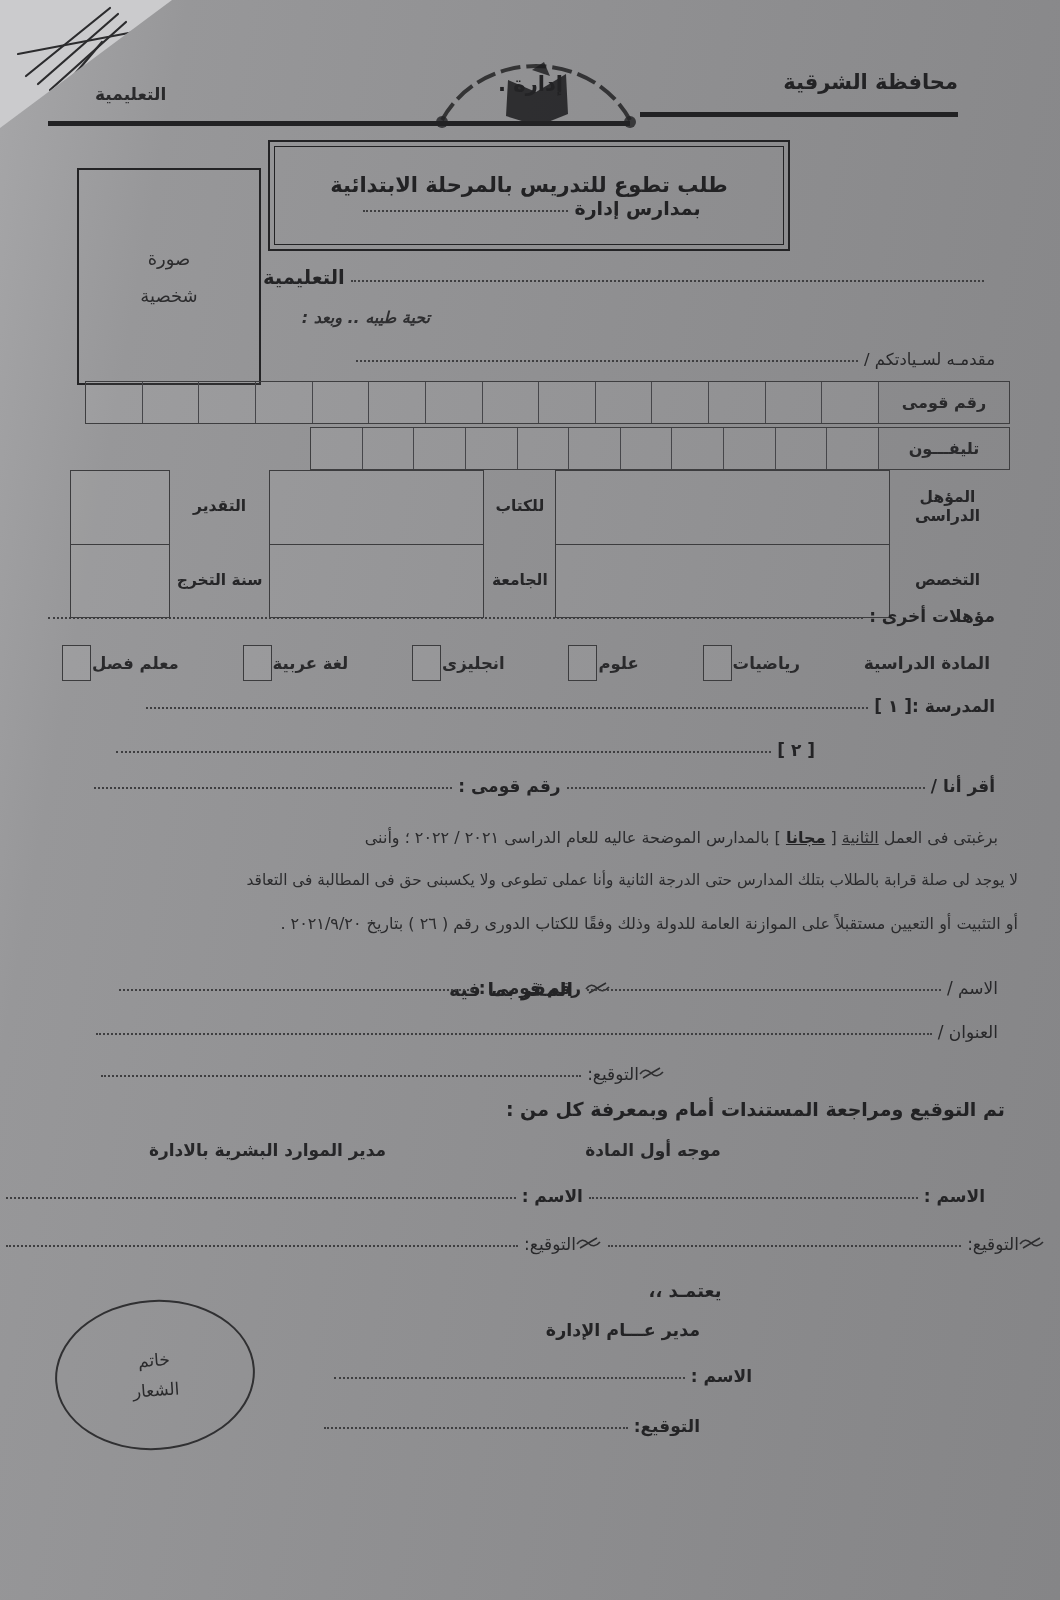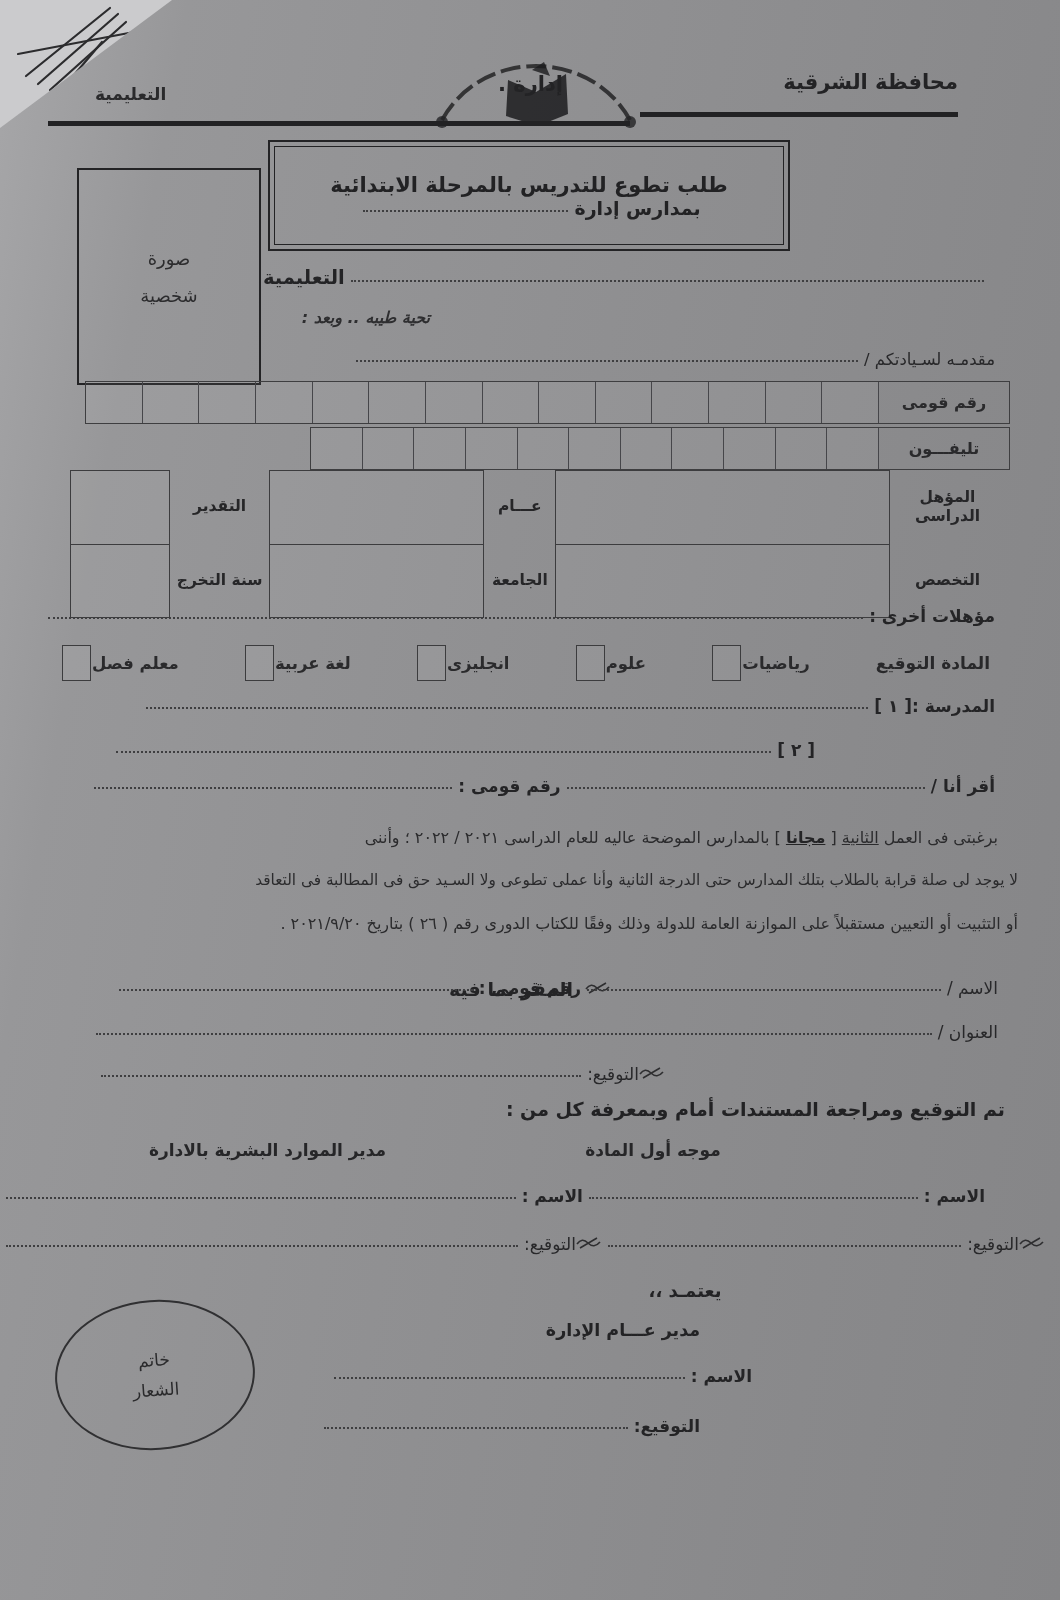--- a/index.html
+++ b/index.html
@@ -200,21 +200,21 @@
   <div class="qual">
     <div class="q-lbl w105">
       <div>المؤهل الدراسى</div>
       <div>التخصص</div>
     </div>
     <div class="q-box w335">
         <div></div>
         <div></div>
       </div>
     <div class="q-lbl w60">
-      <div>عـــام</div>
+      <div>للكتاب</div>
       <div>الجامعة</div>
     </div>
     <div class="q-box w215">
         <div></div>
         <div></div>
       </div>
     <div class="q-lbl w90">
       <div>التقدير</div>
       <div>سنة التخرج</div>
     </div>
@@ -223,21 +223,21 @@
         <div></div>
       </div>
   </div>
 
   <div class="row others">
     <span class="b">مؤهلات أخرى :</span>
     <span class="dots"></span>
   </div>
 
   <div class="subjects">
-    <span class="lead">المادة التوقيع</span>
+    <span class="lead">المادة الدراسية</span>
     <span class="subj">
       <span>رياضيات</span>
       <span class="chk"></span>
     </span>
     <span class="subj">
       <span>علوم</span>
       <span class="chk"></span>
     </span>
     <span class="subj">
       <span>انجليزى</span>
@@ -272,21 +272,21 @@
 
   <div class="pledge">
     <div class="pl1">
       <span>برغبتى فى العمل</span>
       <span class="u">الثانية</span>
       <span>[</span>
       <span class="b u">مجانا</span>
       <span>]</span>
       <span>بالمدارس الموضحة عاليه للعام الدراسى ٢٠٢١ / ٢٠٢٢ ؛ وأننى</span>
     </div>
-    <div class="pl2">لا يوجد لى صلة قرابة بالطلاب بتلك المدارس حتى الدرجة الثانية وأنا عملى تطوعى ولا السـيد حق فى المطالبة فى التعاقد</div>
+    <div class="pl2">لا يوجد لى صلة قرابة بالطلاب بتلك المدارس حتى الدرجة الثانية وأنا عملى تطوعى ولا يكسبنى حق فى المطالبة فى التعاقد</div>
     <div>أو التثبيت أو التعيين مستقبلاً على الموازنة العامة للدولة وذلك وفقًا للكتاب الدورى رقم ( ٢٦ ) بتاريخ ٢٠٢١/٩/٢٠ .</div>
   </div>
 
   <div class="ack-title">
     <svg class="mark" width="26" height="15" viewBox="0 0 26 15">
       <path d="M1 9 Q6 2 12 8 T24 7 M4 13 L21 3" stroke="#2e2e30" stroke-width="1.6" fill="none"></path>
     </svg>
     <span class="b">المقر بما فيه</span>
   </div>
   <div class="row ackname">

